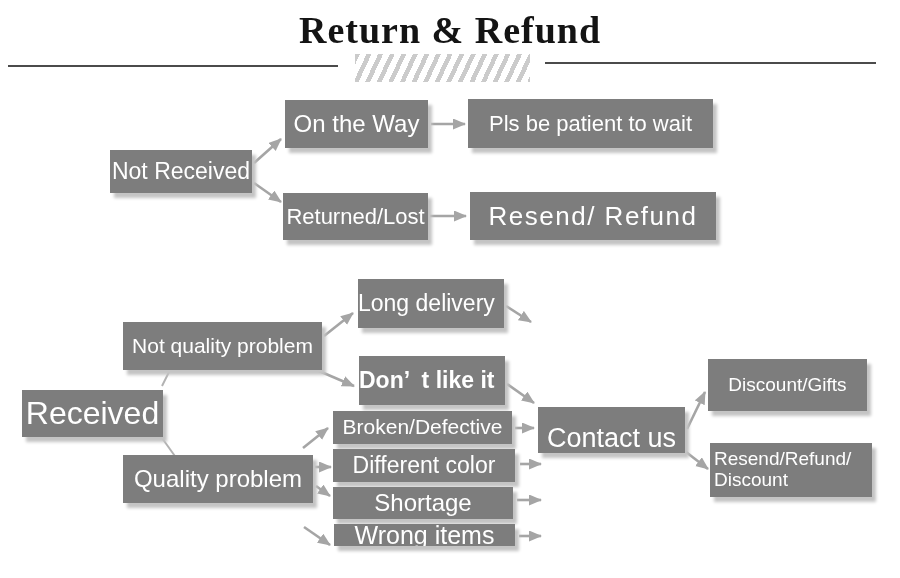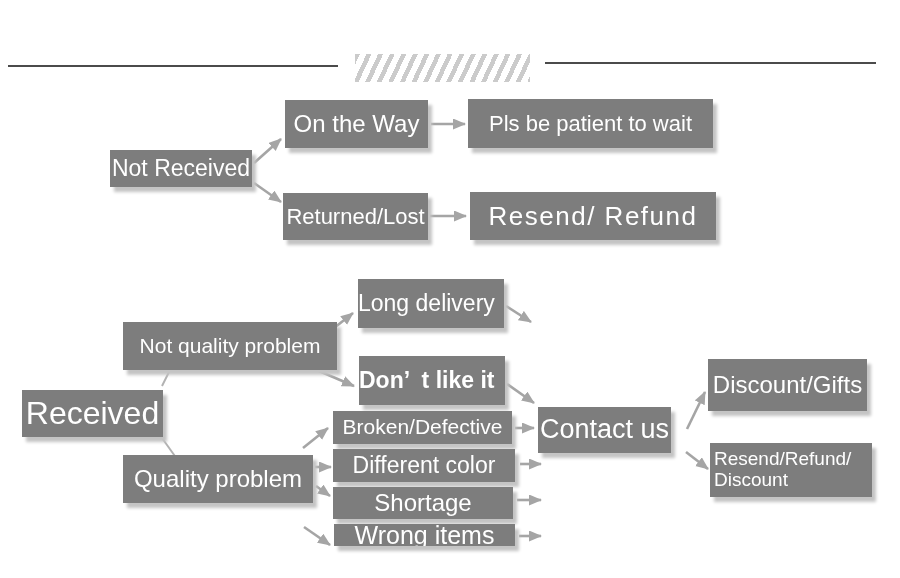--- a/index.html
+++ b/index.html
@@ -27,20 +27,21 @@
     box-shadow:4px 5px 3px var(--shadow,#c4c4c4);
     white-space:pre;line-height:1.08;overflow:hidden;box-sizing:border-box;
   }
   .node.align-left{justify-content:flex-start;text-align:left;}
 </style>
 </head>
 <body>
 
 <div class="canvas" style="--bg: #ffffff; --box: #7d7d7d; --boxText: #ffffff; --shadow: #c4c4c4; --rule: #4b4b4b; --hatch: #cbcbcb; --title: #141414;">
 
+  <div class="title">Return &amp; Refund</div>
   <div class="rule rule-left"></div>
   <div class="hatch"></div>
   <div class="rule rule-right"></div>
 
   <svg id="connectors" width="900" height="578" viewBox="0 0 900 578">
     <defs>
       <marker id="ah" markerUnits="userSpaceOnUse" markerWidth="14" markerHeight="12" refX="12" refY="5.5" orient="auto">
         <path id="ah-path" d="M0,0 L13,5.5 L0,11 Z" fill="#a5a5a5"></path>
       </marker>
     </defs>
@@ -62,33 +63,33 @@
         <line x1="515" y1="428" x2="534" y2="428" stroke="#a5a5a5" stroke-width="2.6" marker-end="url(#ah)"></line>
         <line x1="520" y1="464" x2="541" y2="464" stroke="#a5a5a5" stroke-width="2.6" marker-end="url(#ah)"></line>
         <line x1="517" y1="500" x2="541" y2="500" stroke="#a5a5a5" stroke-width="2.6" marker-end="url(#ah)"></line>
         <line x1="519" y1="536" x2="541" y2="536" stroke="#a5a5a5" stroke-width="2.6" marker-end="url(#ah)"></line>
         <line x1="687" y1="429" x2="705" y2="392" stroke="#a5a5a5" stroke-width="2.6" marker-end="url(#ah)"></line>
         <line x1="686" y1="452" x2="708" y2="469" stroke="#a5a5a5" stroke-width="2.6" marker-end="url(#ah)"></line>
       </g>
   </svg>
 
   <div id="nodes">
-      <div class="node" style="left: 110px; top: 150px; width: 142px; height: 37px; font-size: 23px;"><span>Not Received</span></div>
+      <div class="node" style="left: 110px; top: 150px; width: 142px; height: 43px; font-size: 23px;"><span>Not Received</span></div>
       <div class="node" style="left: 285px; top: 100px; width: 143px; height: 48px; font-size: 24px;"><span>On the Way</span></div>
       <div class="node" style="left: 468px; top: 99px; width: 245px; height: 49px; font-size: 22px;"><span>Pls be patient to wait</span></div>
       <div class="node" style="left: 283px; top: 193px; width: 145px; height: 47px; font-size: 22px;"><span>Returned/Lost</span></div>
       <div class="node" style="left: 470px; top: 192px; width: 246px; height: 48px; font-size: 26px; letter-spacing: 1.5px;"><span>Resend/ Refund</span></div>
-      <div class="node" style="left: 123px; top: 322px; width: 214px; height: 48px; font-size: 21px;"><span>Not quality problem</span></div>
+      <div class="node" style="left: 123px; top: 322px; width: 199px; height: 48px; font-size: 21px;"><span>Not quality problem</span></div>
       <div class="node" style="left: 22px; top: 390px; width: 141px; height: 47px; font-size: 32px;"><span>Received</span></div>
       <div class="node" style="left: 123px; top: 455px; width: 190px; height: 48px; font-size: 24px;"><span>Quality problem</span></div>
       <div class="node align-left" style="left: 358px; top: 279px; width: 146px; height: 49px; font-size: 23px;"><span>Long delivery</span></div>
       <div class="node align-left" style="left: 359px; top: 356px; width: 146px; height: 49px; font-size: 23px; font-weight: bold;"><span>Don’  t like it</span></div>
       <div class="node" style="left: 333px; top: 411px; width: 179px; height: 33px; font-size: 21px;"><span>Broken/Defective</span></div>
       <div class="node" style="left: 333px; top: 449px; width: 182px; height: 33px; font-size: 23px;"><span>Different color</span></div>
       <div class="node" style="left: 333px; top: 487px; width: 180px; height: 32px; font-size: 24px;"><span>Shortage</span></div>
       <div class="node" style="left: 334px; top: 524px; width: 181px; height: 22px; font-size: 25px;"><span>Wrong items</span></div>
-      <div class="node" style="left: 538px; top: 407px; width: 133px; height: 46px; font-size: 27px;"><span>Contact us</span></div>
-      <div class="node" style="left: 708px; top: 359px; width: 159px; height: 52px; font-size: 24px;"><span>Discount/Gifts</span></div>
+      <div class="node" style="left: 538px; top: 407px; width: 147px; height: 46px; font-size: 27px; align-items: flex-end;"><span>Contact us</span></div>
+      <div class="node" style="left: 708px; top: 359px; width: 159px; height: 52px; font-size: 19px;"><span>Discount/Gifts</span></div>
       <div class="node align-left" style="left: 710px; top: 443px; width: 162px; height: 54px; font-size: 19px; padding-left: 4px;"><span>Resend/Refund/
 Discount</span></div>
     </div>
 
 </div>
 
 </body></html>

